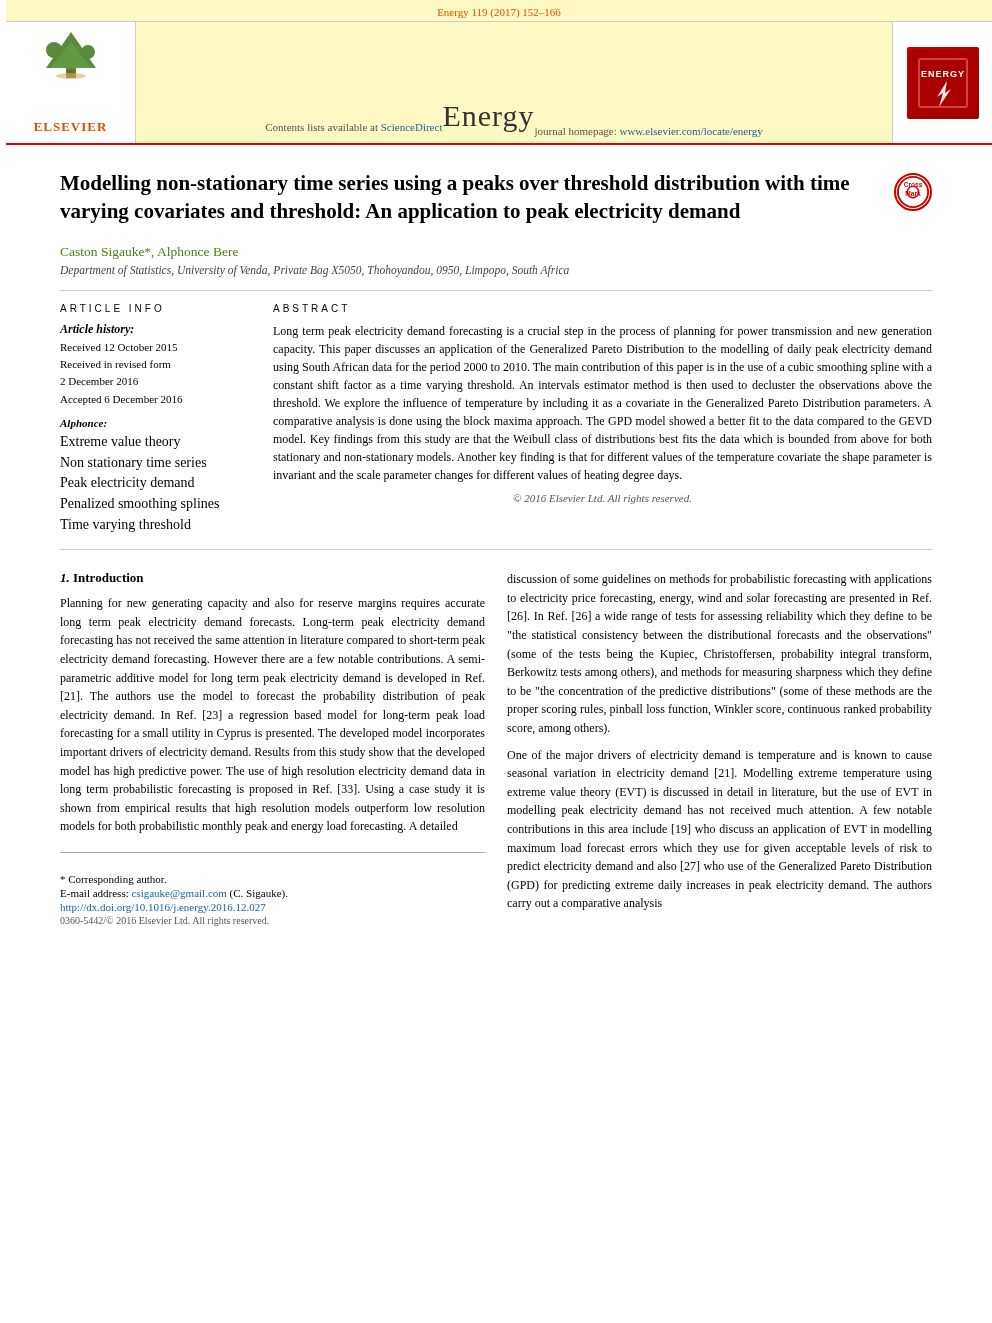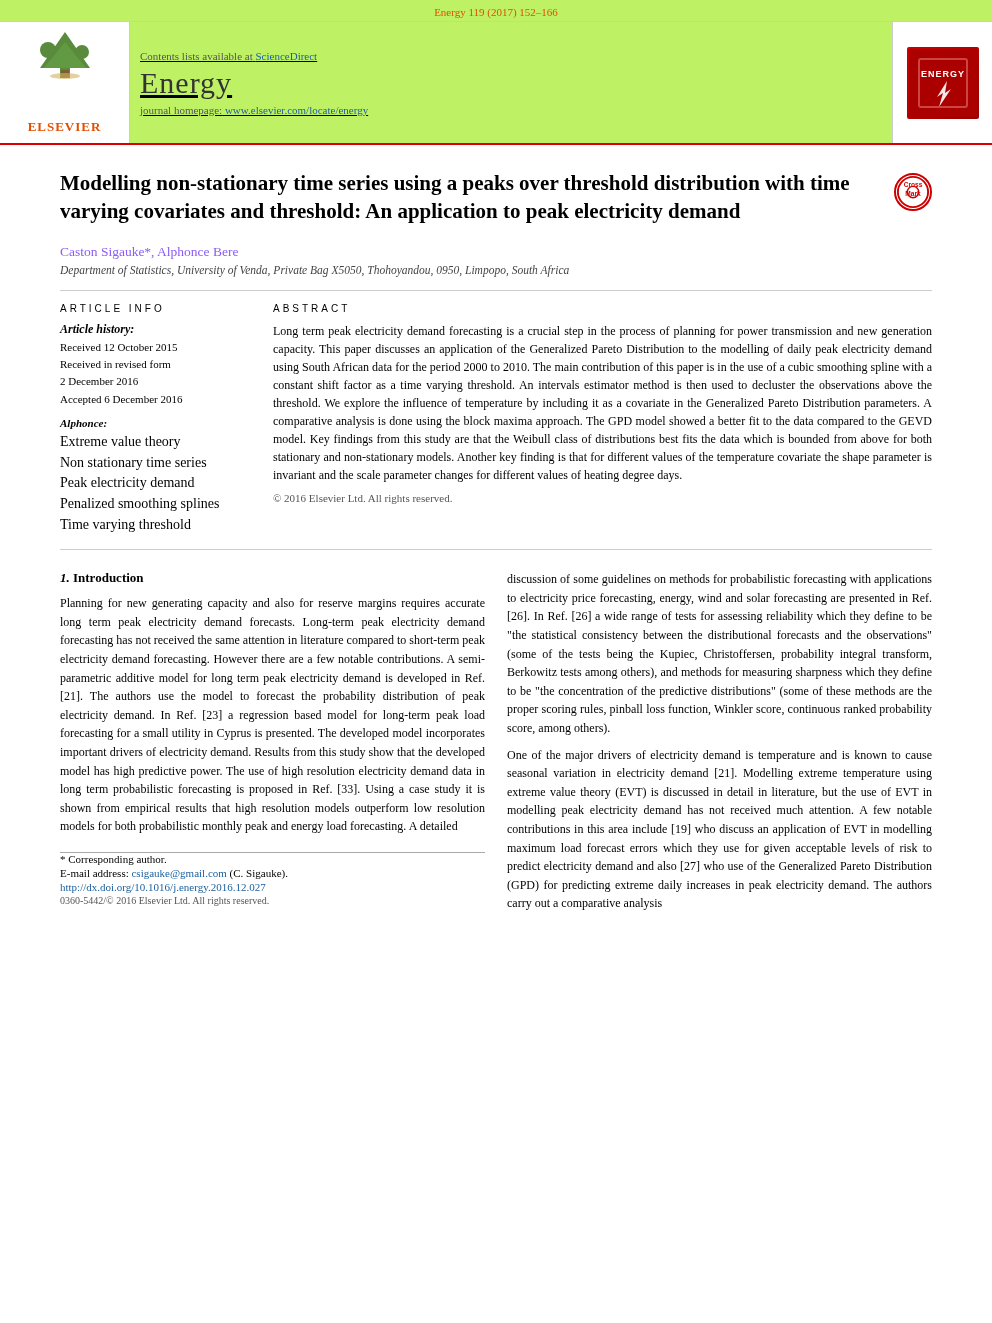--- a/index.html
+++ b/index.html
@@ -7,23 +7,24 @@
       font-family: 'Times New Roman', Times, serif;
       background: #fff;
       width: 992px;
       min-height: 1323px;
       font-size: 13px;
       color: #000;
     }
 
     
     .journal-top-bar {
-      background: #bef264;
+      background: #fef9c3;
       border-bottom: 2px solid #d00;
       padding: 6px 0 0 0;
+      margin-left: 6px;
     }
     .journal-top-bar .energy-label {
       text-align: center;
       font-size: 11px;
       color: #e05000;
       padding-bottom: 3px;
     }
     .journal-header-row {
       display: flex;
       align-items: stretch;
@@ -43,25 +44,24 @@
     .elsevier-text {
       font-size: 13px;
       font-weight: bold;
       color: #e05000;
       letter-spacing: 1px;
       margin-top: 3px;
     }
     .journal-center {
       flex: 1;
       display: flex;
-      flex-direction: column;
-      align-items: flex-start;
+      flex-direction: row;
+      align-items: flex-end;
       justify-content: center;
       padding: 6px 10px;
-      text-decoration: underline;
     }
     .science-direct-line {
       font-size: 11px;
       color: #555;
       margin-bottom: 4px;
     }
     .science-direct-line a {
       color: #1a5f9e;
       text-decoration: none;
     }
@@ -140,21 +140,21 @@
       justify-content: center;
       font-size: 9px;
       font-weight: bold;
       color: #c00;
       text-align: center;
       line-height: 1.1;
     }
 
     .authors-line {
       font-size: 13.5px;
-      color: #8b5cf6;
+      color: #4d7c0f;
       margin-bottom: 4px;
     }
     .affiliation-line {
       font-size: 11.5px;
       font-style: italic;
       color: #444;
       margin-bottom: 14px;
     }
 
     .divider-line {
@@ -219,22 +219,23 @@
     .abstract-text {
       font-size: 12px;
       color: #000;
       line-height: 1.5;
       text-align: justify;
     }
 
     .copyright-line {
       font-size: 11px;
       color: #555;
-      text-align: left;
+      text-align: center;
       margin-top: 8px;
+      font-style: italic;
     }
 
     
     .body-two-col {
       display: flex;
       gap: 22px;
       margin-top: 20px;
     }
     .body-left-col {
       flex: 1;
@@ -258,21 +259,21 @@
       color: #000;
       line-height: 1.55;
       text-align: justify;
       margin-bottom: 8px;
     }
 
     
     .footer-area {
       border-top: 1px solid #aaa;
       margin-top: 16px;
-      padding-top: 0;
+      padding-top: 20px;
     }
     .footnote-text {
       font-size: 11px;
       color: #000;
       margin-bottom: 2px;
     }
     .footnote-text a {
       color: #1a5f9e;
       text-decoration: none;
     }

